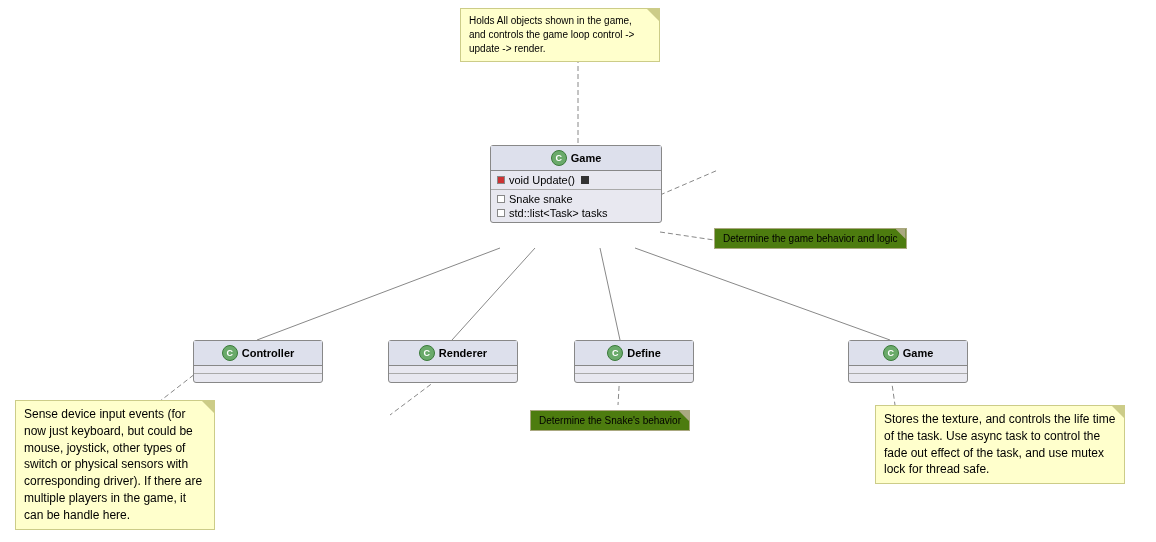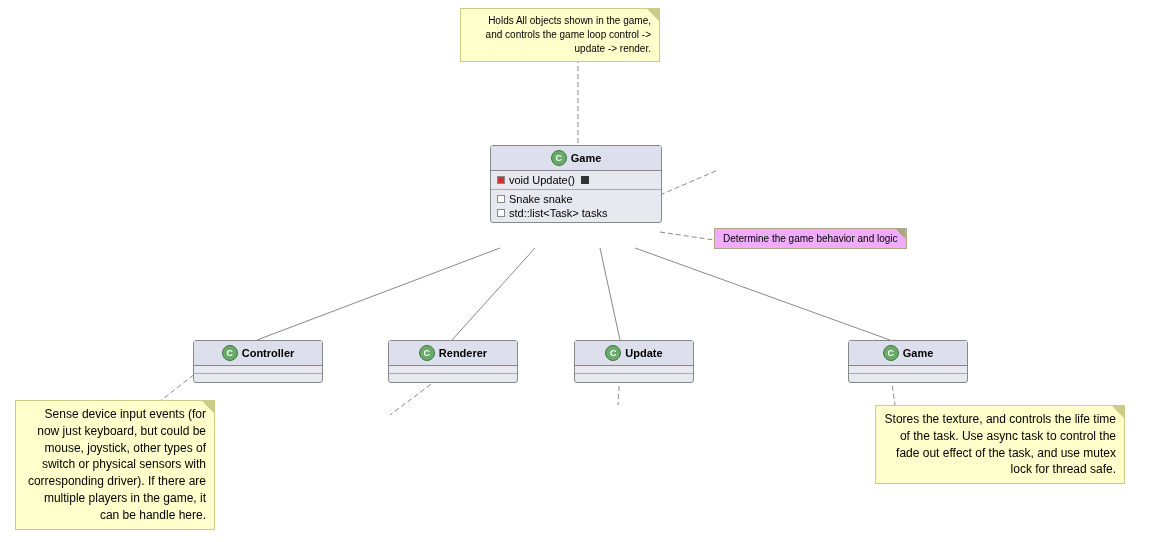--- a/index.html
+++ b/index.html
@@ -10,21 +10,20 @@
       width: 1156px;
       height: 542px;
       overflow: hidden;
       position: relative;
     }
     .diagram-container {
       position: relative;
       width: 1156px;
       height: 542px;
       background: #fff;
-      text-align: right;
     }
     svg.connectors {
       position: absolute;
       top: 0; left: 0;
       width: 1156px;
       height: 542px;
       pointer-events: none;
     }
     .uml-box {
       position: absolute;
@@ -114,21 +113,21 @@
     .note-box-left::after {
       content: '';
       position: absolute;
       top: 0; right: 0;
       width: 12px; height: 12px;
       background: #cccc88;
       clip-path: polygon(0 0, 100% 0, 100% 100%);
     }
     .note-inline {
       position: absolute;
-      background: #f0abfc;
+      background: #4d7c0f;
       border: 1px solid #aaa880;
       padding: 4px 8px;
       font-size: 10px;
       white-space: nowrap;
     }
     .note-inline::after {
       content: '';
       position: absolute;
       top: 0; right: 0;
       width: 10px; height: 10px;
@@ -214,38 +213,41 @@
       <span class="class-icon">C</span>
       <span>Renderer</span>
     </div>
     <div class="box-section" style="height:8px;"></div>
     <div class="box-section" style="height:8px;"></div>
   </div>
 
   <div class="uml-box" style="left:574px; top:340px; width:100px;">
     <div class="box-title">
       <span class="class-icon">C</span>
-      <span>Update</span>
+      <span>Define</span>
     </div>
     <div class="box-section" style="height:8px;"></div>
     <div class="box-section" style="height:8px;"></div>
   </div>
 
   <div class="uml-box" style="left:848px; top:340px; width:100px;">
     <div class="box-title">
       <span class="class-icon">C</span>
       <span>Game</span>
     </div>
     <div class="box-section" style="height:8px;"></div>
     <div class="box-section" style="height:8px;"></div>
   </div>
 
   <div class="note-box-left" style="left:15px; top:400px; max-width:200px;">
     <span>Sense device input events (for now just keyboard, but could be mouse, joystick, other types of switch or physical sensors with corresponding driver). If there are multiple players in the game, it can be handle here.</span>
   </div>
 
 
+  <div class="note-inline" style="left:530px; top:410px;">
+    <span>Determine the Snake's behavior</span>
+  </div>
 
   <div class="note-box-left" style="left:875px; top:405px; max-width:250px;">
     <span>Stores the texture, and controls the life time of the task. Use async task to control the fade out effect of the task, and use mutex lock for thread safe.</span>
   </div>
 
 </div>
 
 </body></html>

